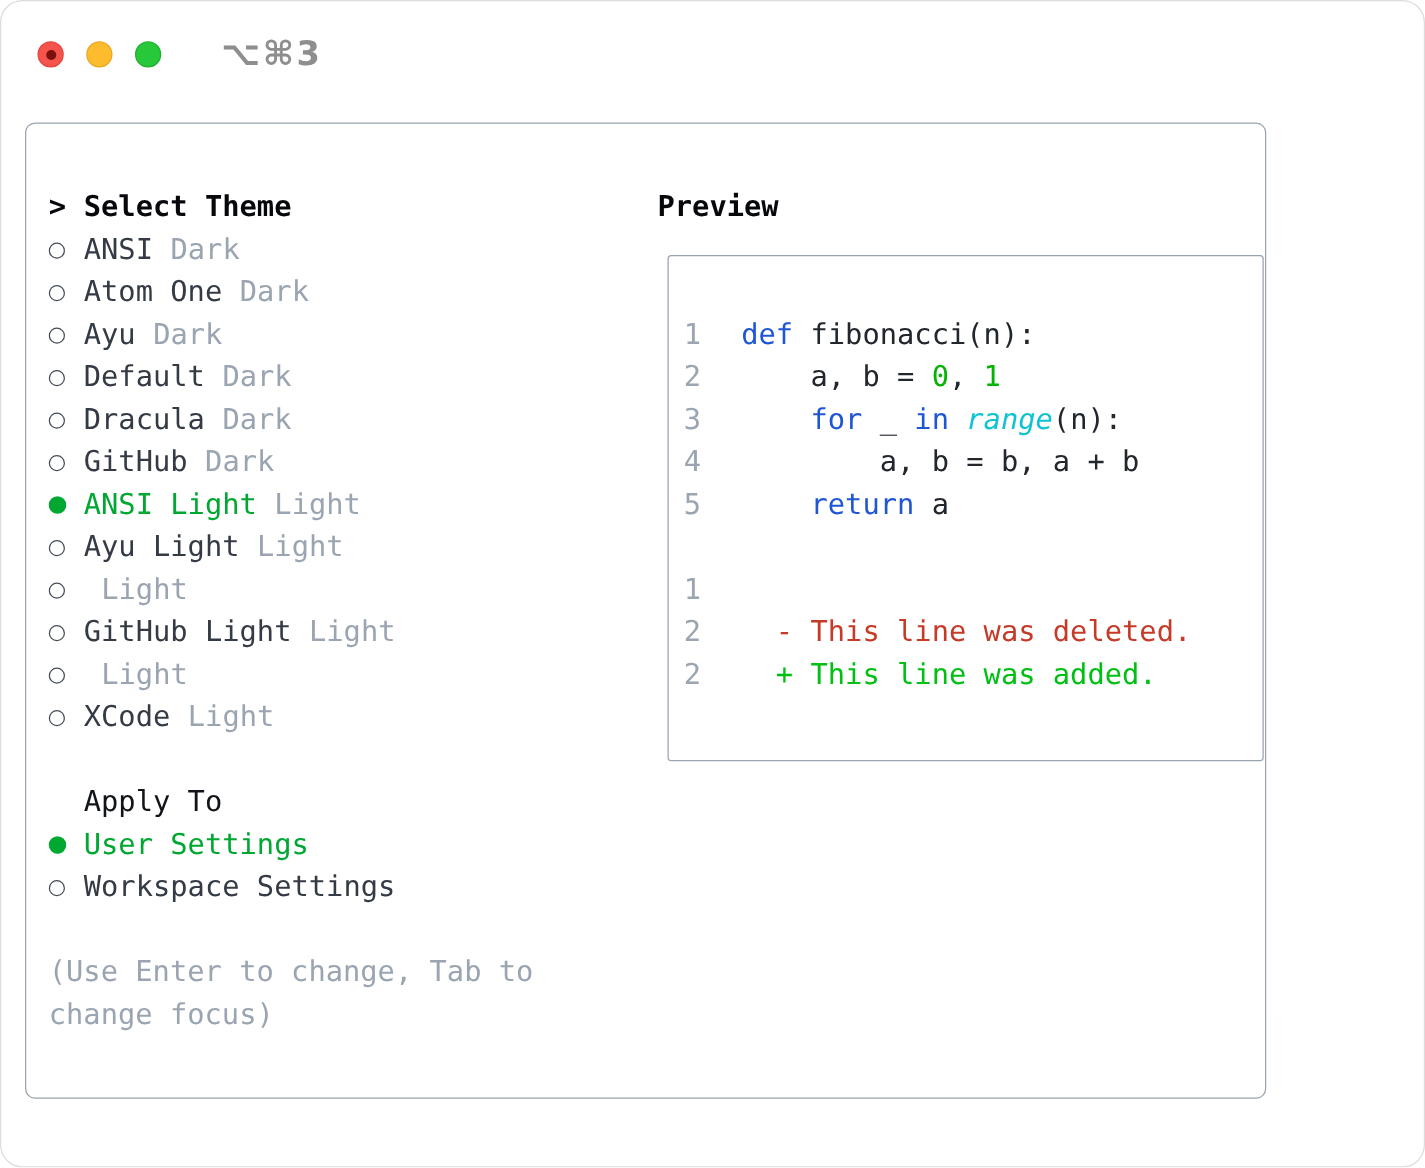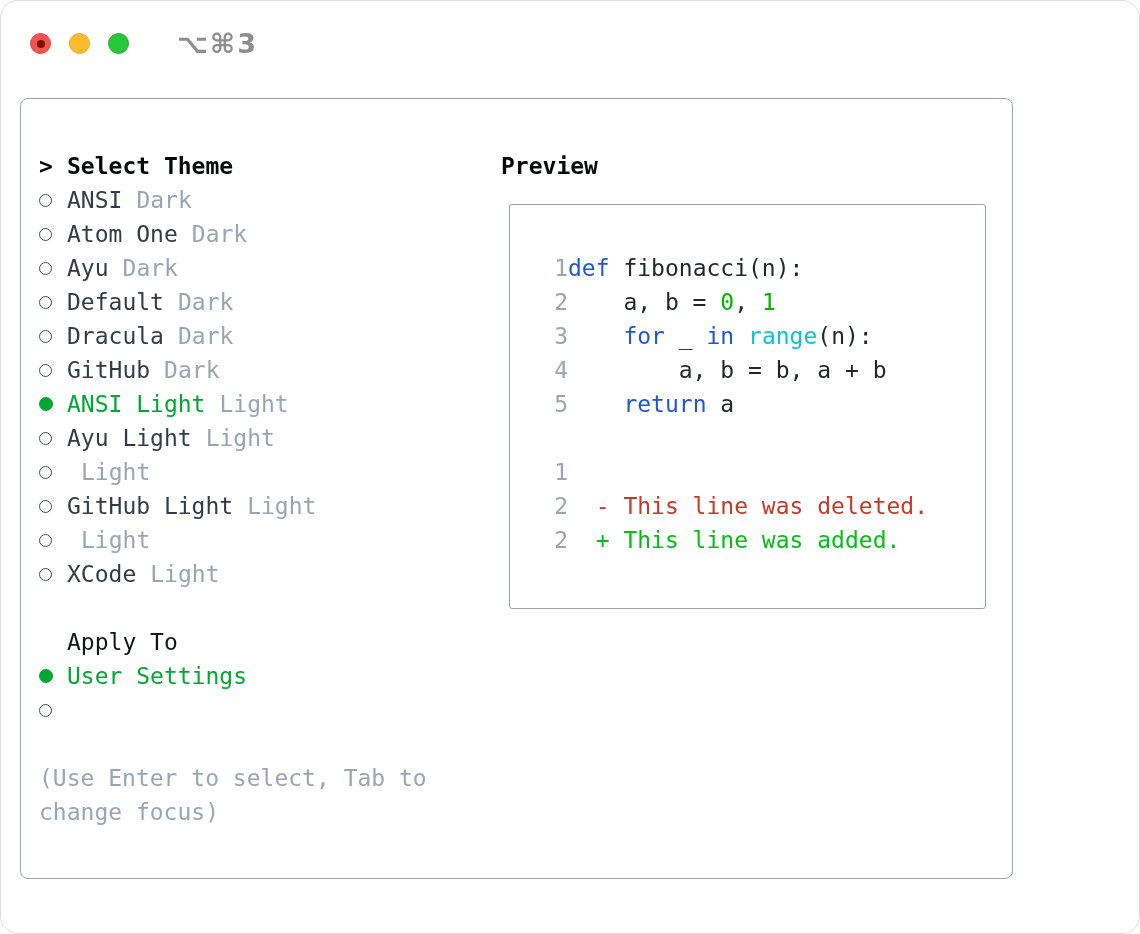--- a/index.html
+++ b/index.html
@@ -21,28 +21,28 @@
   .marker{width:28px;display:flex;align-items:center;flex:none;}
   .radio{width:13px;height:13px;border:1.6px solid #454d57;border-radius:50%;box-sizing:border-box;}
   .radio.sel{width:14px;height:14px;background:var(--accent,#00a832);border-color:var(--accent,#00a832);}
   .hdr{font-weight:bold;color:#06080b;}
   .name{color:#343b45;}
   .name.sel{color:var(--accent,#00a832);}
   .tag{color:var(--muted,#9aa5b1);margin-left:14px;text-align:center;}
   .apply-hdr{color:#111418;text-align:center;}
   .hint{color:var(--muted,#9aa5b1);height:34px;line-height:34px;white-space:pre;}
 
-  .rightcol{position:absolute;left:500px;top:148px;font-size:23px;line-height:34px;text-align:right;}
+  .rightcol{position:absolute;left:525px;top:148px;font-size:23px;line-height:34px;}
   .ptitle{height:34px;font-weight:bold;color:#06080b;display:flex;align-items:center;}
   .pbox{margin-top:21px;margin-left:8px;width:477px;height:405px;border:1.5px solid #9aa4b0;border-radius:3px;box-sizing:border-box;padding:46px 0 0 12px;overflow:hidden;background:#fff;}
   .cline{display:flex;height:34px;line-height:34px;white-space:pre;font-size:23px;}
   .ln{width:46px;flex:none;color:var(--muted,#9aa5b1);}
   .tk-plain{color:var(--text,#22272e);}
   .tk-kw{color:var(--kw,#1f56d4);}
-  .tk-fn{color:var(--fn,#0fc2d4);}
+  .tk-fn{color:var(--fn,#0fc2d4);font-style:italic;}
   .tk-num{color:var(--num,#00b400);}
   .tk-ctx{color:var(--muted,#9aa5b1);}
   .tk-del{color:var(--del,#c63a28);margin-top:12px;}
   .tk-add{color:var(--add,#00c014);}
 </style>
 </head>
 <body>
 
 <div class="window">
 
@@ -78,26 +78,26 @@
 
     <div class="spacer"></div>
 
     <div class="row apply-hdr">
       <span class="marker"></span>
       <span>Apply To</span>
     </div>
 
     <div>
         <div class="row"><span class="marker"><span class="radio sel"></span></span><span class="name sel">User Settings</span></div>
-        <div class="row"><span class="marker"><span class="radio"></span></span></div>
+        <div class="row"><span class="marker"><span class="radio"></span></span><span class="name">Workspace Settings</span></div>
       </div>
 
     <div class="spacer"></div>
 
-    <div class="hint">(Use Enter to select, Tab to</div>
+    <div class="hint">(Use Enter to change, Tab to</div>
     <div class="hint">change focus)</div>
   </div>
 
   <div class="rightcol">
     <div class="ptitle">Preview</div>
     <div class="pbox">
       <div>
           <div class="cline"><span class="ln">1</span><span class="src"><span class="tk-kw">def</span><span class="tk-plain"> fibonacci(n):</span></span></div>
           <div class="cline"><span class="ln">2</span><span class="src"><span class="tk-plain">    a, b = </span><span class="tk-num">0</span><span class="tk-plain">, </span><span class="tk-num">1</span></span></div>
           <div class="cline"><span class="ln">3</span><span class="src"><span class="tk-plain">    </span><span class="tk-kw">for</span><span class="tk-plain"> _ </span><span class="tk-kw">in</span><span class="tk-plain"> </span><span class="tk-fn">range</span><span class="tk-plain">(n):</span></span></div>

